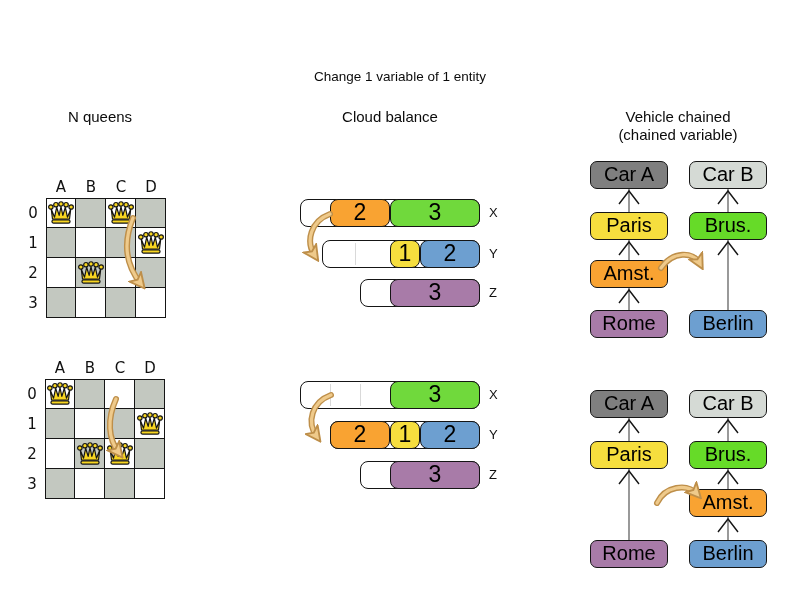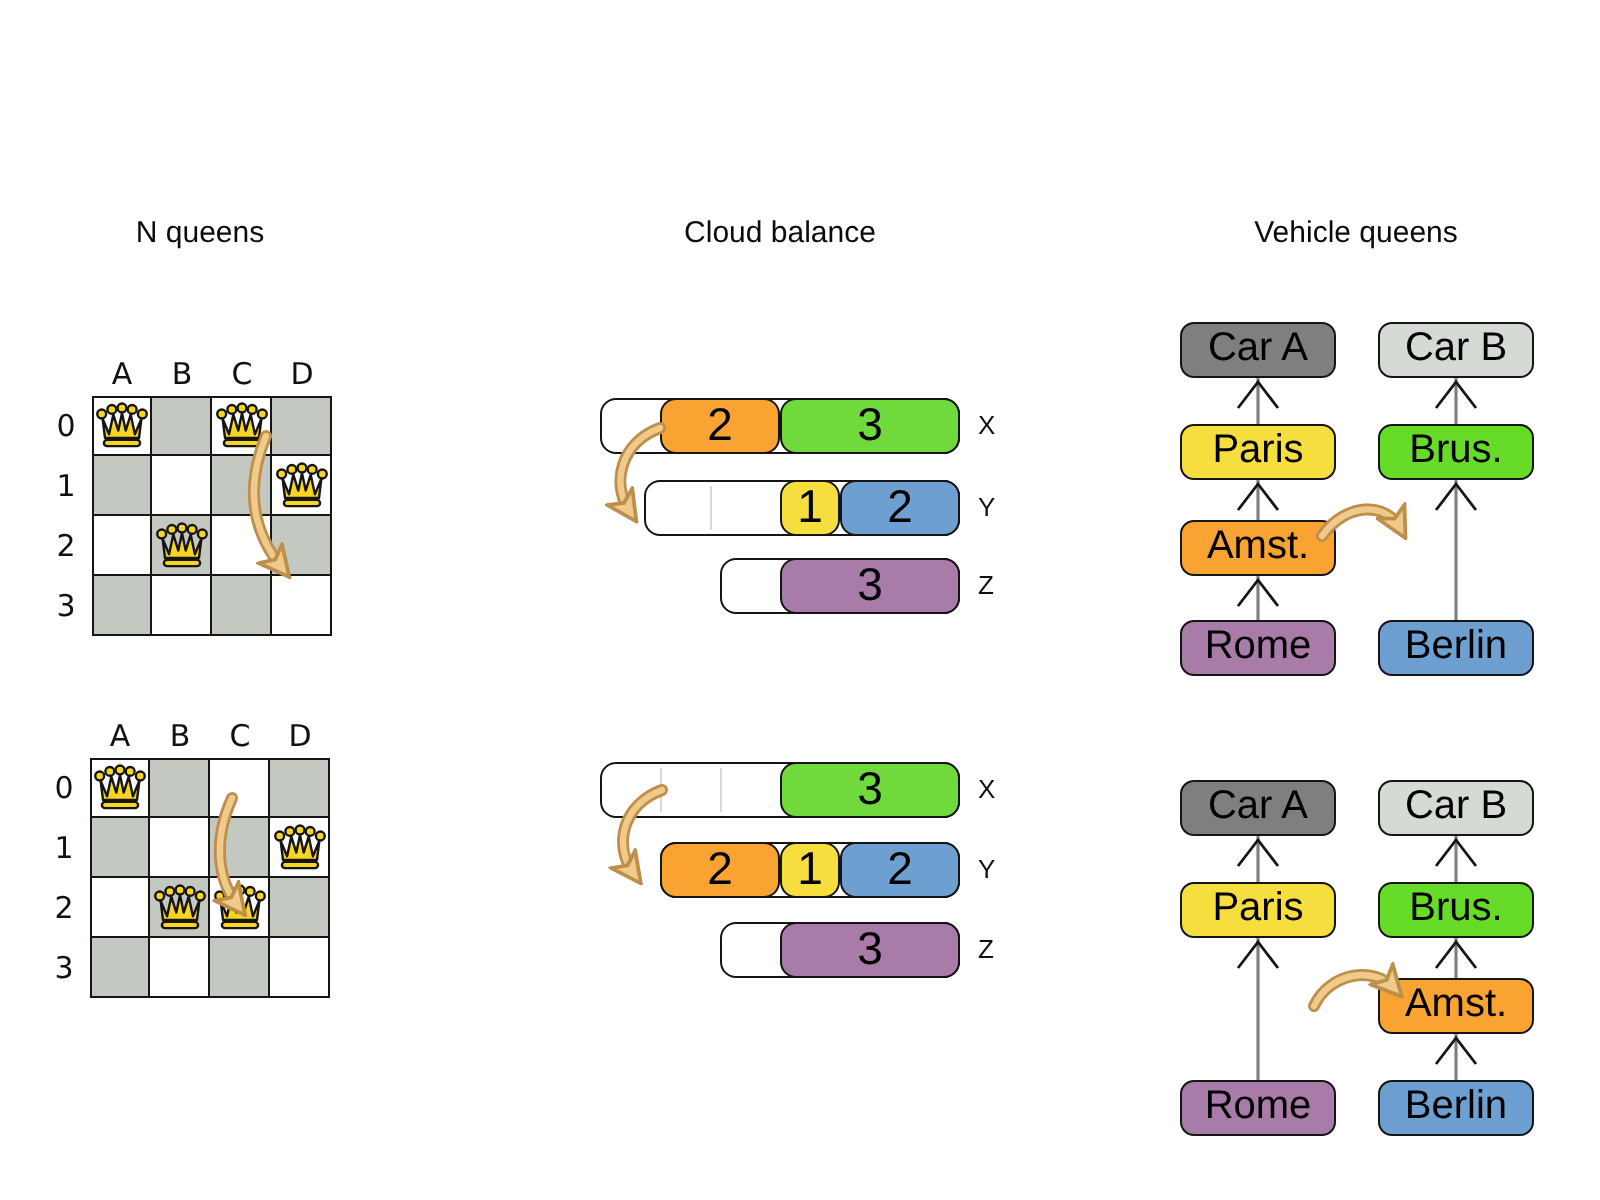--- a/index.html
+++ b/index.html
@@ -21,23 +21,25 @@
   .axislbl{position:absolute;font-size:13px;color:#111;}
   .vbox{position:absolute;border:1.6px solid #151515;border-radius:7px;box-sizing:border-box;
         text-align:center;font-size:20px;line-height:25px;color:#000;}
   #overlay{position:absolute;left:0;top:0;z-index:5;pointer-events:none;}
   .queenwrap{position:absolute;z-index:2;}
 </style>
 </head>
 <body>
 
 <div id="page">
+  <div class="subtitle">Change 1 variable of 1 entity</div>
   <div class="colhdr" style="left:20px;top:108px;width:160px;">N queens</div>
   <div class="colhdr" style="left:310px;top:108px;width:160px;">Cloud balance</div>
-  <div class="colhdr" style="left:588px;top:108px;width:180px;">Vehicle queens</div>
+  <div class="colhdr" style="left:588px;top:108px;width:180px;">Vehicle chained</div>
+  <div class="colhdr" style="left:588px;top:126px;width:180px;">(chained variable)</div>
   <svg id="overlay" width="800" height="600">
       <defs>
         <marker id="ah" markerUnits="userSpaceOnUse" markerWidth="17" markerHeight="17" viewBox="0 0 10 10" refX="6" refY="5" orient="auto">
           <path d="M0.6,0.6 L9.4,5 L0.6,9.4 L2.8,5 Z" fill="#EFCA8B" stroke="#BE8F4A" stroke-width="1.1"></path>
         </marker>
       </defs>
       <line x1="629" y1="189" x2="629" y2="212" stroke="#808080" stroke-width="1.6"></line>
       <path d="M619,204 L629,191 L639,204" fill="none" stroke="#151515" stroke-width="1.4"></path>
       <line x1="629" y1="240" x2="629" y2="260" stroke="#808080" stroke-width="1.6"></line>
       <path d="M619,255 L629,242 L639,255" fill="none" stroke="#151515" stroke-width="1.4"></path>

